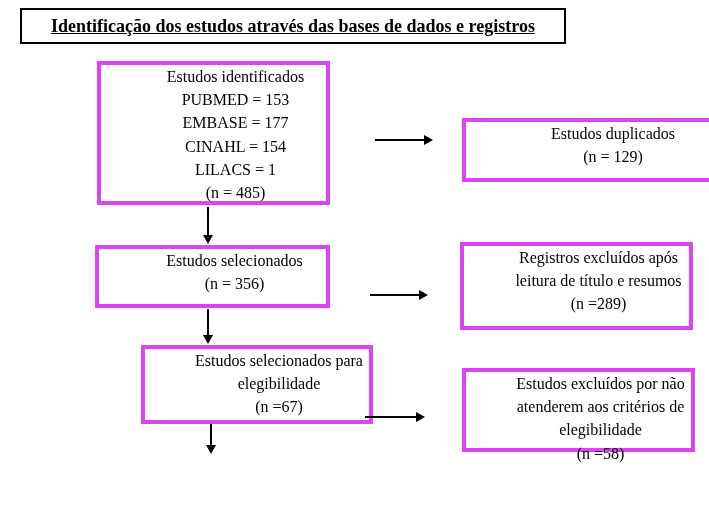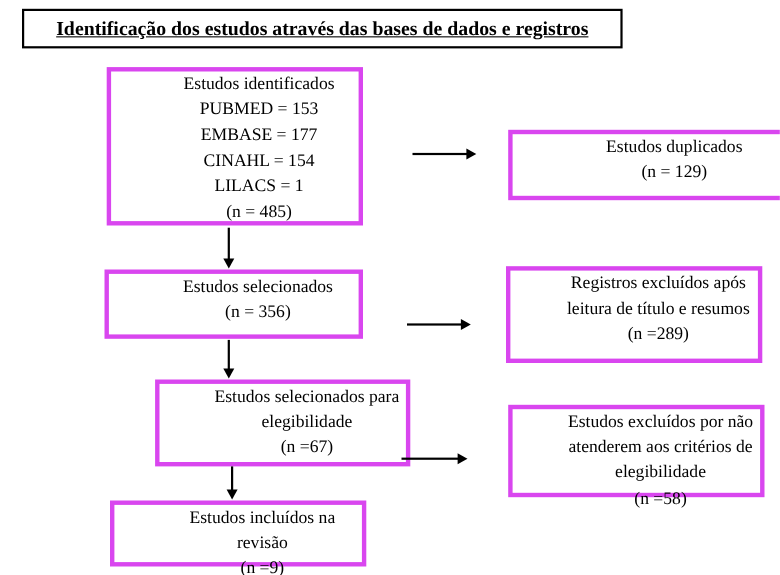--- a/index.html
+++ b/index.html
@@ -114,24 +114,20 @@
     <div class="box-text">Estudos selecionados
 (n = 356)</div>
   </div>
 
   <div class="box b-eligibility">
     <div class="box-text">Estudos selecionados para
 elegibilidade
 (n =67)</div>
   </div>
 
-  <div class="box b-included">
-    <div class="box-text">Estudos incluídos na revisão
-(n =9)</div>
-  </div>
 
   <div class="box b-duplicates">
     <div class="box-text">Estudos duplicados
 (n = 129)</div>
   </div>
 
   <div class="box b-titleabs">
     <div class="box-text">Registros excluídos após
 leitura de título e resumos
 (n =289)</div>

